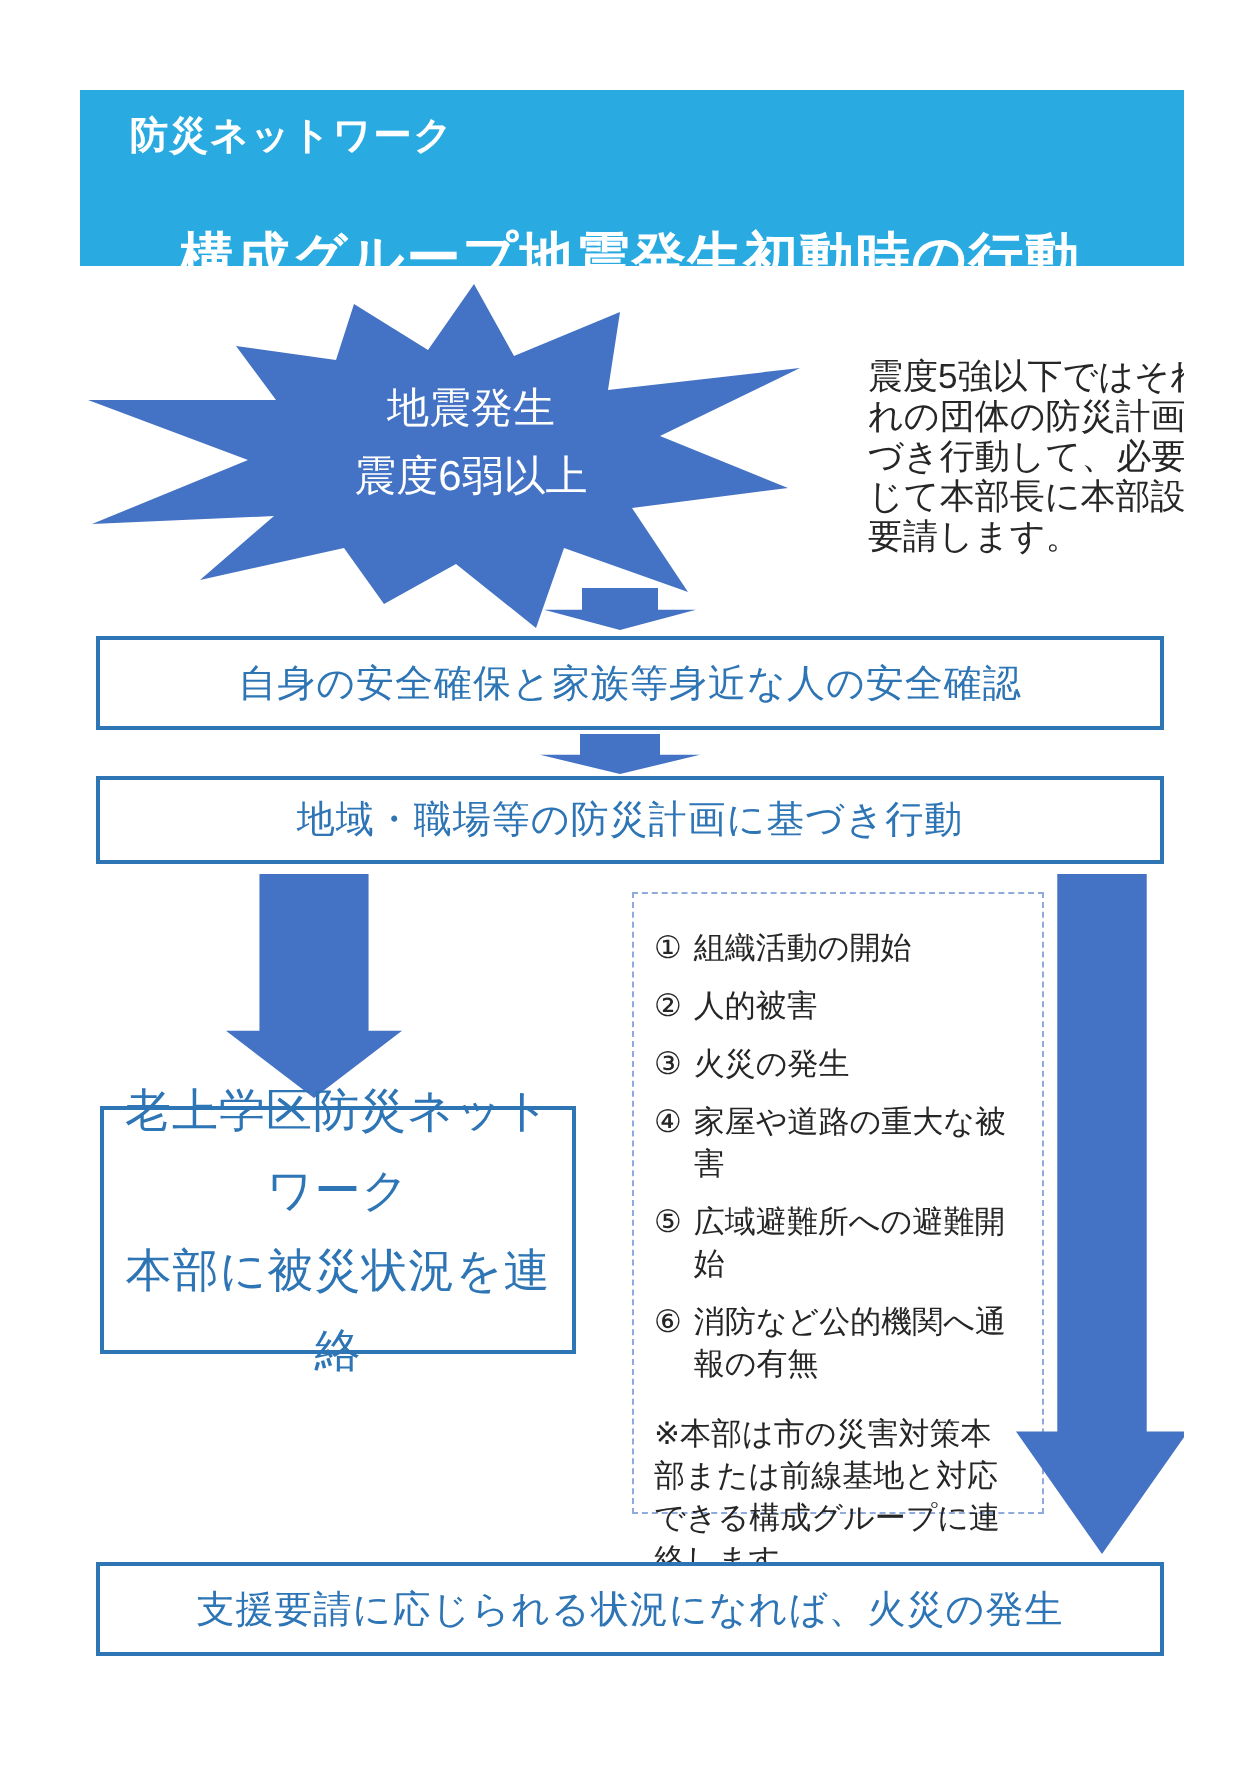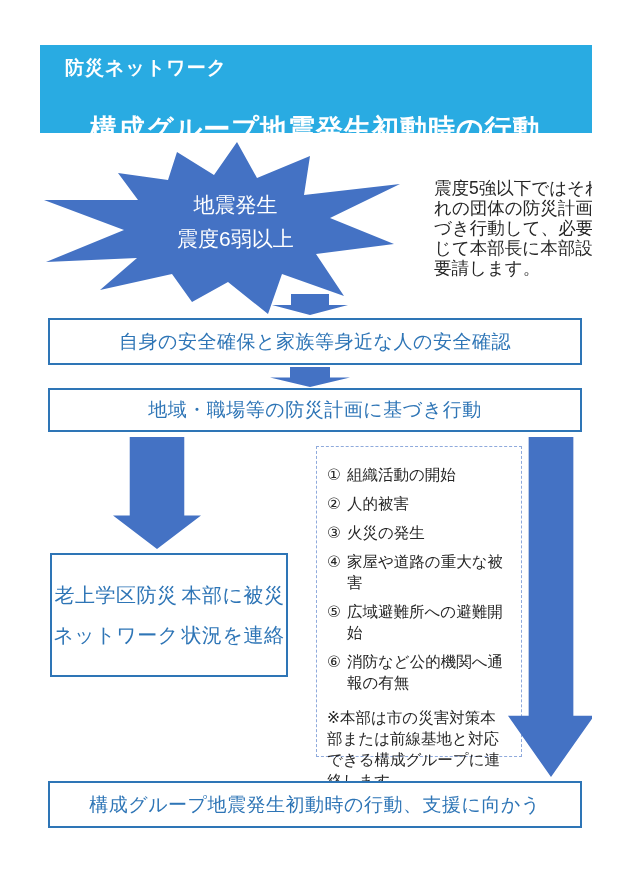--- a/index.html
+++ b/index.html
@@ -19,21 +19,21 @@
 
   
   .side-note{position:absolute;left:398px;top:178px;width:196px;font-size:17.5px;line-height:20px;color:#262626;margin-left:36px;}
 
   
   .flow-box{position:absolute;border:2px solid #2E75B6;background:#fff;display:flex;align-items:center;justify-content:center;
     color:#2E75B6;font-size:19px;letter-spacing:0.5px;text-align:center;box-sizing:border-box;}
   .box1{left:48px;top:318px;width:534px;height:47px;}
   .box2{left:48px;top:388px;width:534px;height:44px;}
   .box-final{left:48px;top:781px;width:534px;height:47px;}
-  .box-contact{left:50px;top:553px;width:238px;height:124px;flex-direction:row;font-size:20px;line-height:40px;}
+  .box-contact{left:50px;top:553px;width:238px;height:124px;flex-direction:column;font-size:23px;line-height:40px;}
 
   
   .arr{position:absolute;background:#4472C4;}
   .arr-small{clip-path:polygon(25% 0,75% 0,75% 52%,100% 52%,50% 100%,0 52%,25% 52%);}
   .arrA{left:272px;top:294px;width:76px;height:21px;}
   .arrB{left:270px;top:367px;width:80px;height:20px;}
   .arr-big-left{left:113px;top:437px;width:88px;height:112px;
     clip-path:polygon(19% 0,81% 0,81% 70%,100% 70%,50% 100%,0 70%,19% 70%);}
   .arr-big-right{left:508px;top:437px;width:86px;height:340px;
     clip-path:polygon(24% 0,76% 0,76% 82%,100% 82%,50% 100%,0 82%,24% 82%);}
@@ -109,15 +109,15 @@
     </div>
     <div class="p-item">
       <span class="mk">⑥</span>
       <span>消防など公的機関へ通報の有無</span>
     </div>
     <div class="p-note">※本部は市の災害対策本部または前線基地と対応できる構成グループに連絡します。</div>
   </div>
 
   <div class="arr arr-big-right"></div>
 
-  <div class="flow-box box-final">構成グループ地震発生初動時の行動、支援に向かう</div>
+  <div class="flow-box box-final">支援要請に応じられる状況になれば、火災の発生</div>
 
 </div>
 
 </body></html>

